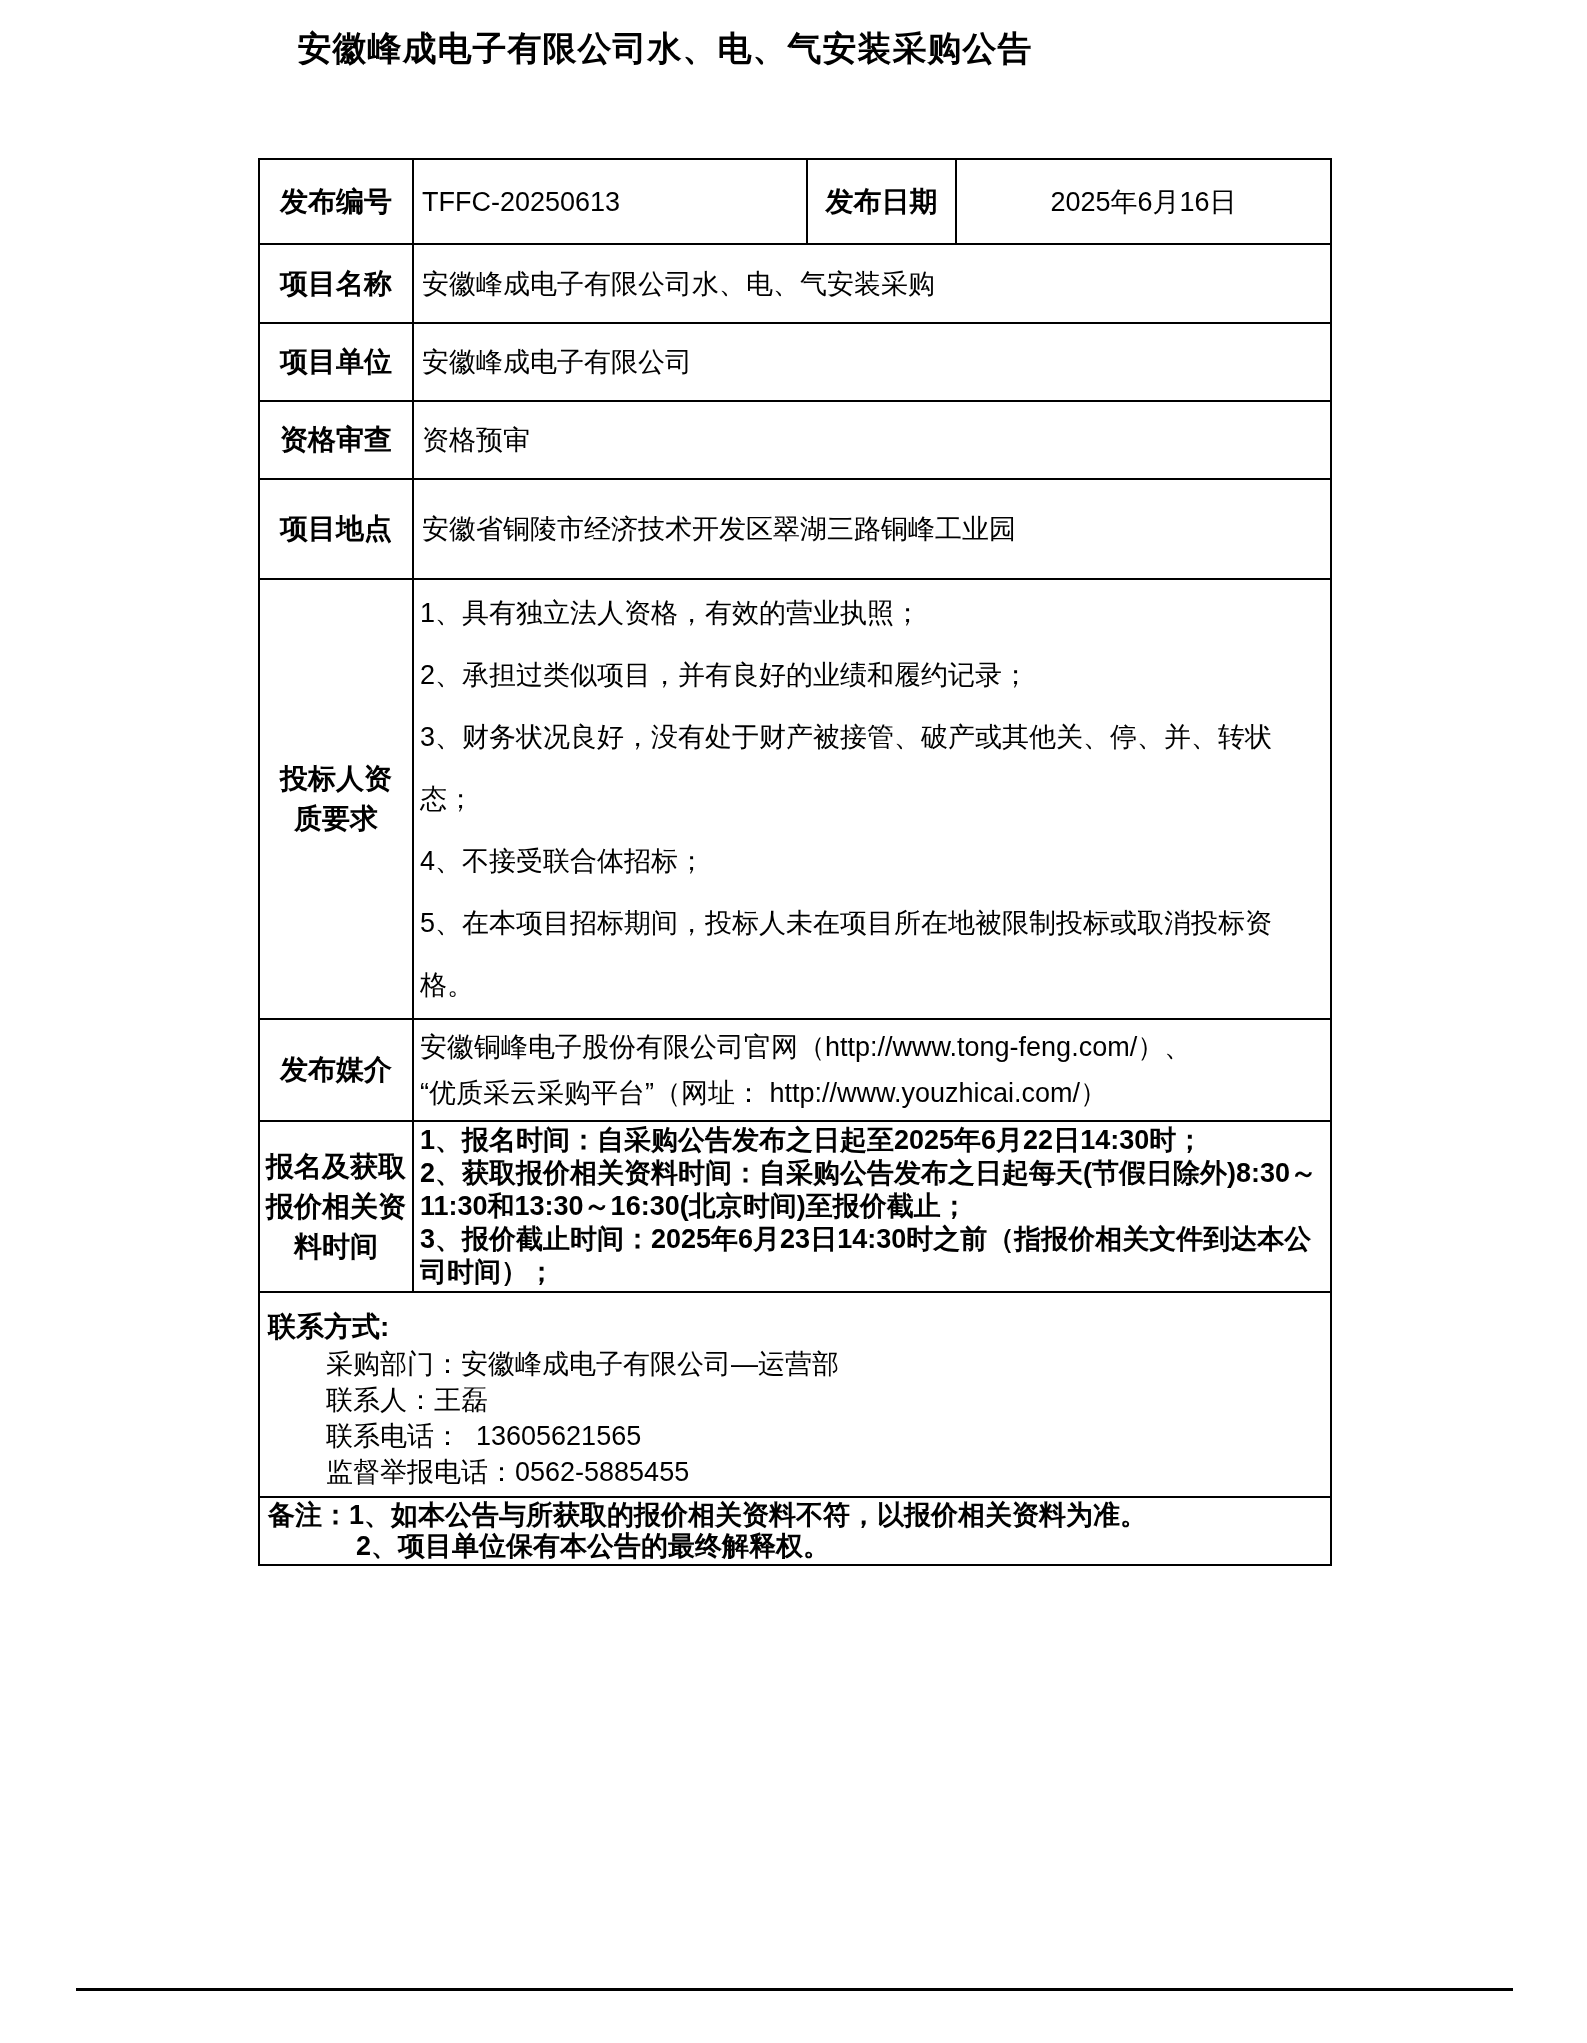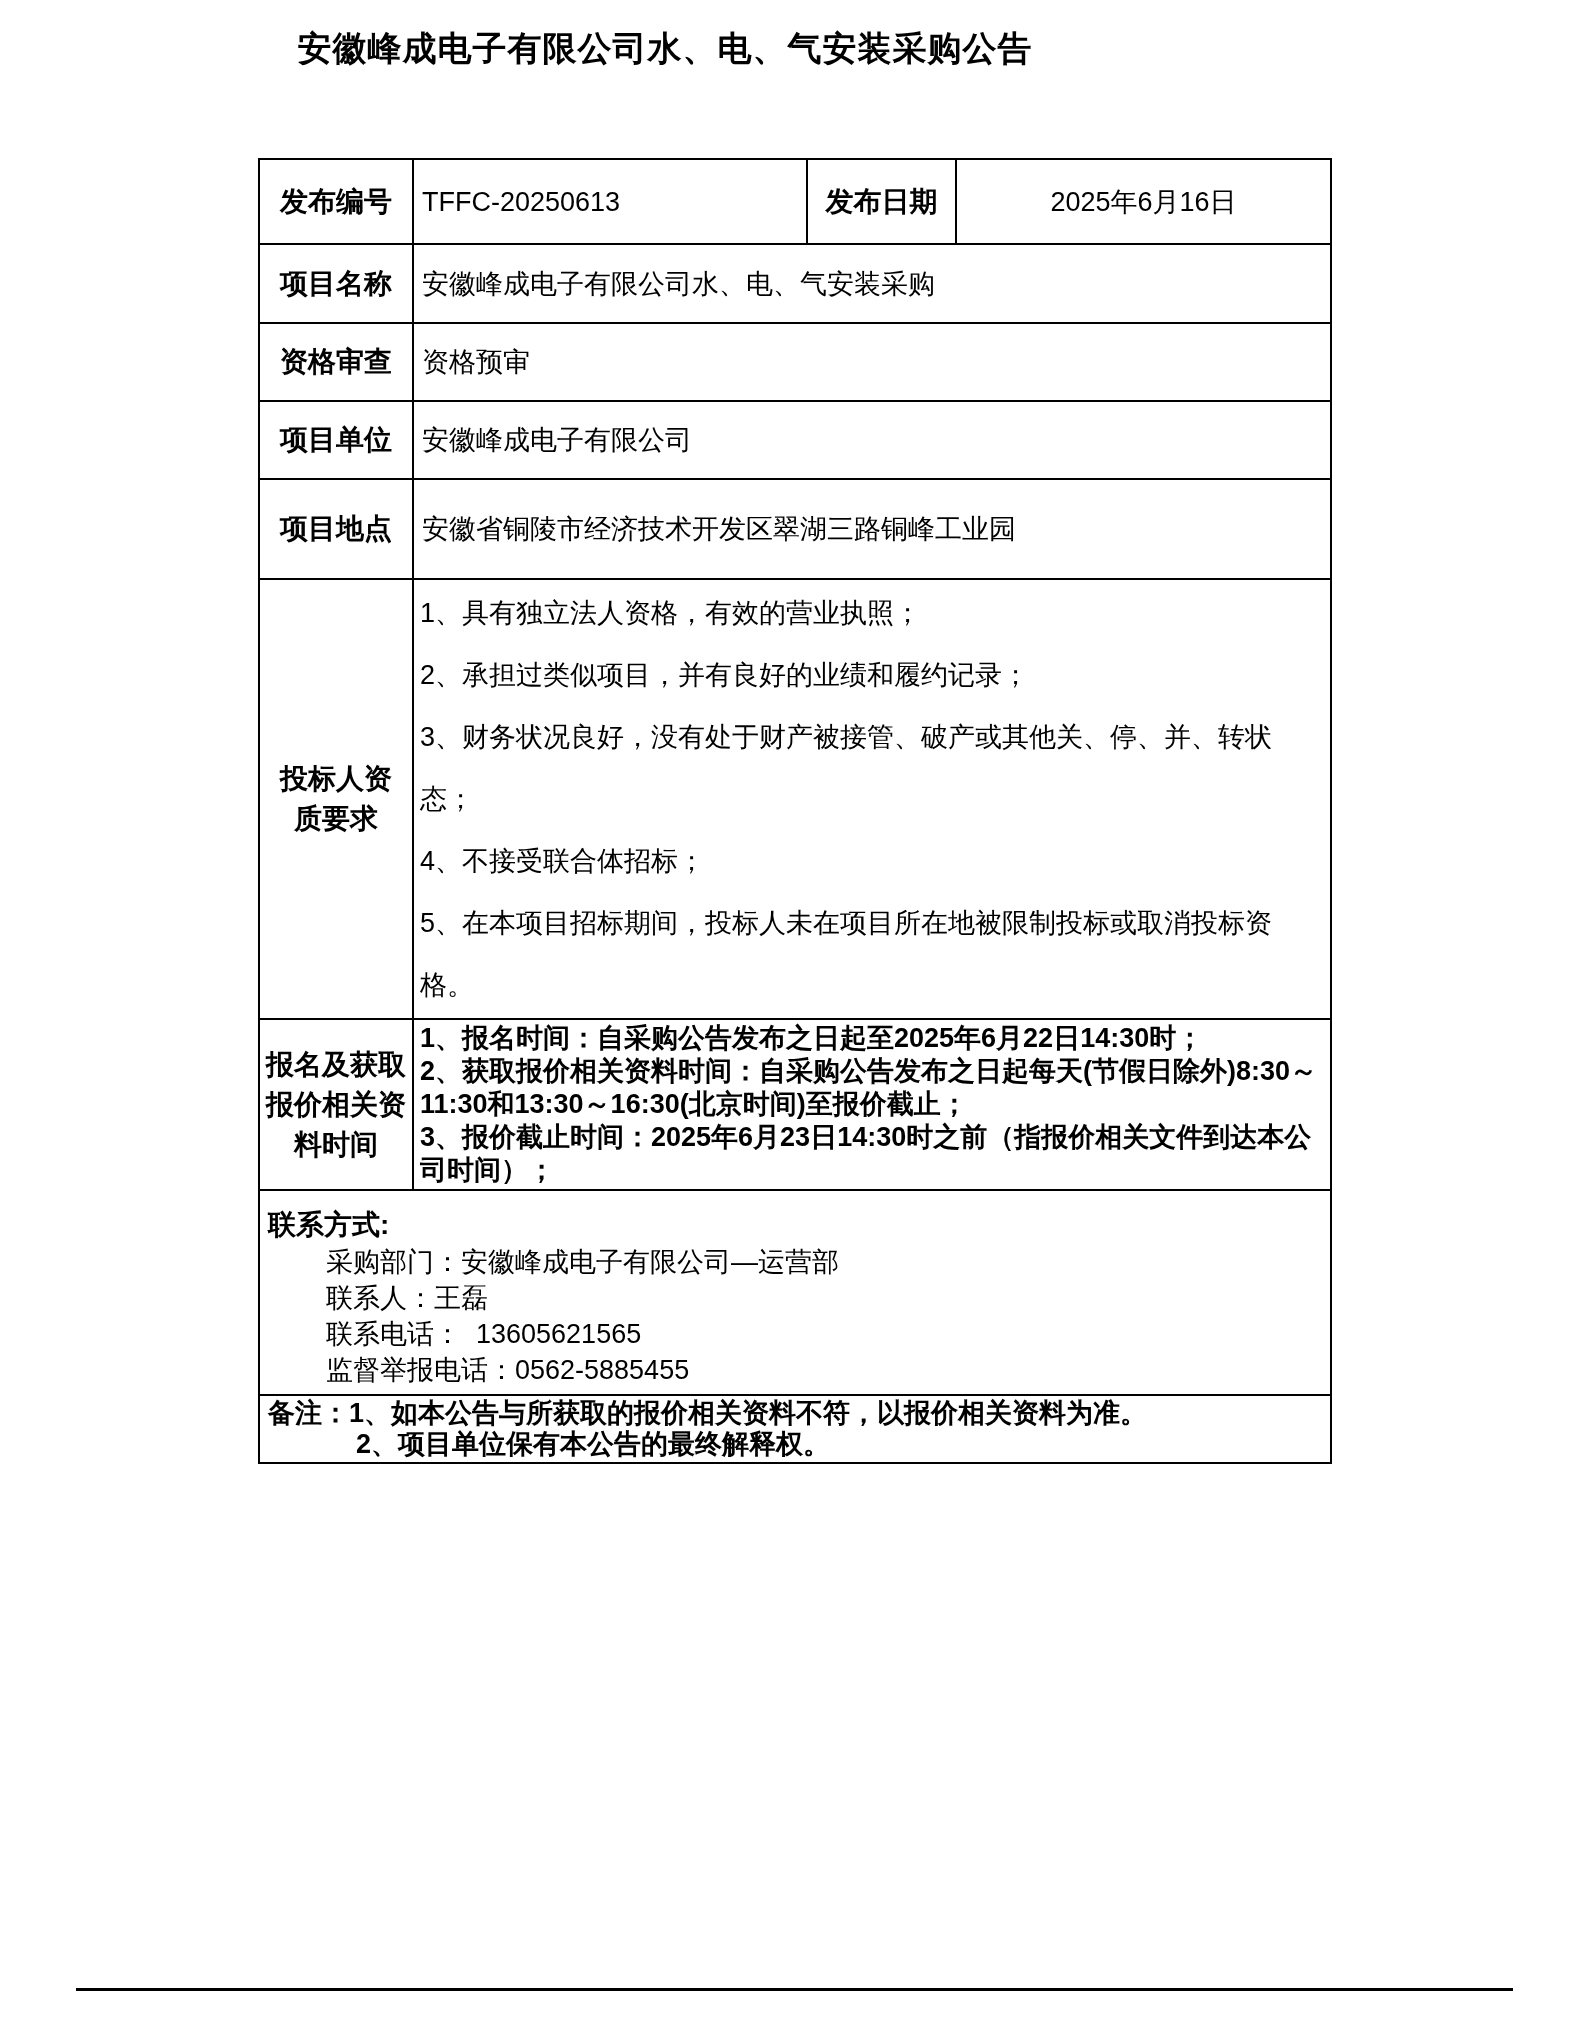--- a/index.html
+++ b/index.html
@@ -125,27 +125,27 @@
     <td class="label-cell">发布日期</td>
     <td class="value-cell center-cell">2025年6月16日</td>
   </tr>
 
   <tr style="height:79px">
     <td class="label-cell">项目名称</td>
     <td class="value-cell" colspan="3">安徽峰成电子有限公司水、电、气安装采购</td>
   </tr>
 
   <tr style="height:78px">
+    <td class="label-cell">项目单位</td>
+    <td class="value-cell" colspan="3">安徽峰成电子有限公司</td>
+  </tr>
+
+  <tr style="height:78px">
     <td class="label-cell">资格审查</td>
     <td class="value-cell" colspan="3">资格预审</td>
-  </tr>
-
-  <tr style="height:78px">
-    <td class="label-cell">项目单位</td>
-    <td class="value-cell" colspan="3">安徽峰成电子有限公司</td>
   </tr>
 
   <tr style="height:100px">
     <td class="label-cell">项目地点</td>
     <td class="value-cell" colspan="3">安徽省铜陵市经济技术开发区翠湖三路铜峰工业园</td>
   </tr>
 
 
   <tr style="height:435px">
     <td class="label-cell">
@@ -154,20 +154,27 @@
     </td>
     <td class="qual-cell" colspan="3">
       <div>1、具有独立法人资格，有效的营业执照；</div>
       <div>2、承担过类似项目，并有良好的业绩和履约记录；</div>
       <div>3、财务状况良好，没有处于财产被接管、破产或其他关、停、并、转状态；</div>
       <div>4、不接受联合体招标；</div>
       <div>5、在本项目招标期间，投标人未在项目所在地被限制投标或取消投标资格。</div>
     </td>
   </tr>
 
+  <tr style="height:99px">
+    <td class="label-cell">发布媒介</td>
+    <td class="media-cell" colspan="3">
+      <div>安徽铜峰电子股份有限公司官网（http://www.tong-feng.com/）、</div>
+      <div>“优质采云采购平台”（网址： http://www.youzhicai.com/）</div>
+    </td>
+  </tr>
 
   <tr style="height:163px">
     <td class="label-cell">
       <div>报名及获取</div>
       <div>报价相关资</div>
       <div>料时间</div>
     </td>
     <td class="reg-cell" colspan="3">
       <div>1、报名时间：自采购公告发布之日起至2025年6月22日14:30时；</div>
       <div>2、获取报价相关资料时间：自采购公告发布之日起每天(节假日除外)8:30～11:30和13:30～16:30(北京时间)至报价截止；</div>

